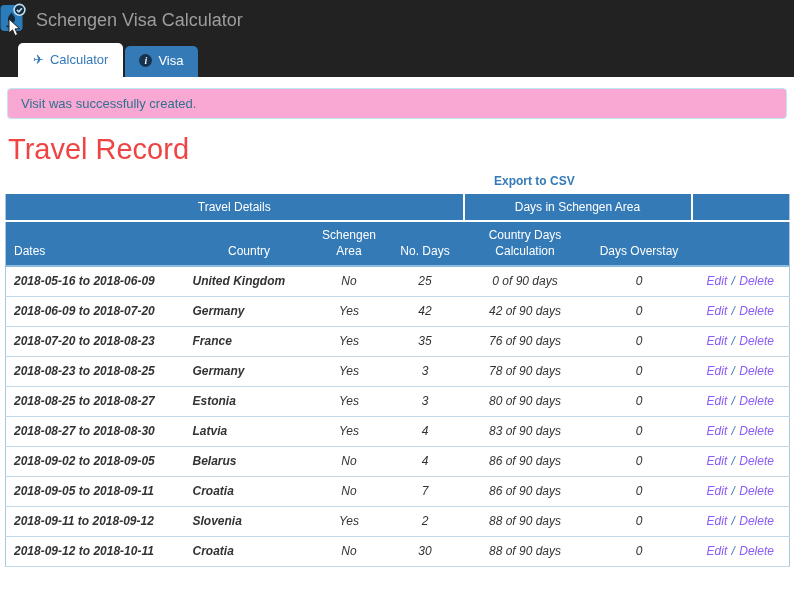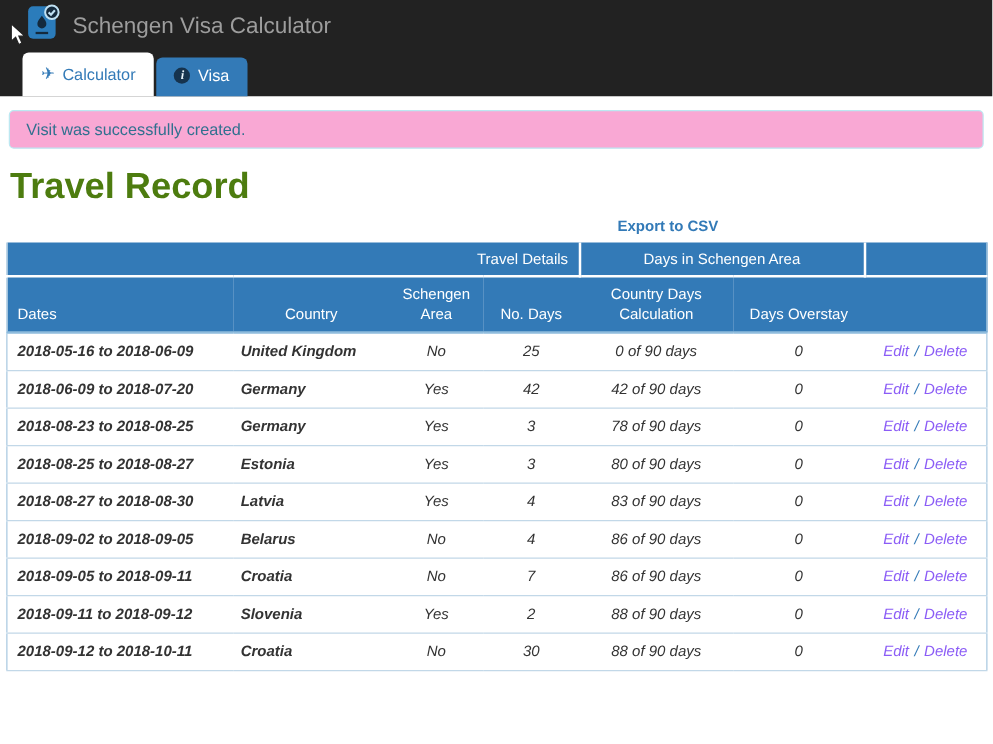--- a/index.html
+++ b/index.html
@@ -1,51 +1,51 @@
 <!DOCTYPE html>
 <html><head>
 <meta charset="utf-8">
 <style>
   * { box-sizing: border-box; margin: 0; padding: 0; }
   html, body { width: 794px; height: 595px; background: #fff; overflow: hidden;
     font-family: "Liberation Sans", "DejaVu Sans", sans-serif; }
 
   
   .navbar { background: #222; height: 40px; display: flex; align-items: center; position: relative; }
-  .brand { display: flex; align-items: center; gap: 10px; padding-left: 22px; cursor: pointer; }
+  .brand { display: flex; align-items: center; gap: 10px; cursor: pointer; }
   .brand-title { color: #9d9d9d; font-size: 18px; }
   .cursor { position: absolute; left: 8px; top: 18px; z-index: 50; }
 
   
   .tabs-strip { background: #222; height: 37px; display: flex; align-items: flex-end; padding-left: 18px; }
   .tab { display: inline-flex; align-items: center; gap: 6px; font-size: 13px;
     border-radius: 5px 5px 0 0; cursor: pointer; }
   .tab.active { background: #fff; color: #337ab7; padding: 9px 15px 10px; }
   .tab.inactive { background: #337ab7; color: #fff; padding: 7px 14px 9px; margin-left: 2px; }
   .plane { font-size: 13px; }
   .info-circle { width: 13px; height: 13px; border-radius: 50%; background: #16334e; color: #eaf4fb;
     font-size: 10px; font-weight: bold; display: inline-flex; align-items: center; justify-content: center;
     font-family: "Liberation Serif", serif; font-style: italic; }
 
   
   .alert { margin: 11px 7px 0 7px; background: #f9a8d4; border: 1px solid #bce8f1; border-radius: 4px;
     color: #31708f; font-size: 13px; padding: 7px 13px; }
 
   
-  h1.page-title { color: #4d7c0f; font-size: 29px; font-weight: 700; margin: 14px 0 8px 8px; }
+  h1.page-title { color: #ef4444; font-size: 29px; font-weight: 400; margin: 14px 0 8px 8px; }
   .export-row { position: relative; height: 18px; }
   .export-row a { position: absolute; left: 494px; top: 0; color: #337ab7; font-size: 12px;
     font-weight: bold; text-decoration: none; }
 
   
   table { width: 785px; margin: 2px 4px 0 5px; border-collapse: collapse; font-size: 12px;
     border: 1px solid #a9c9e1; border-top: none; }
   thead th { background: #337ab7; color: #fff; font-weight: 400; }
   tr.group-row th { padding: 6px 8px; font-size: 12px; }
-  th.th-travel-details { text-align: right; border-right: 2px solid #fff; border-bottom: 2px solid #fff; margin-left: 42px; }
+  th.th-travel-details { text-align: center; border-right: 2px solid #fff; border-bottom: 2px solid #fff; margin-left: 42px; }
   th.th-days-group { border-right: 2px solid #fff; border-bottom: 2px solid #fff; }
   th.th-group-empty { border-bottom: 2px solid #fff; }
   tr.col-row th { padding: 5px 4px 6px; vertical-align: bottom; text-align: center; line-height: 1.35;
     border-bottom: 2px solid #8fbcdd; }
   tr.col-row th.col-dates { text-align: left; padding-left: 8px; }
   tbody tr { border-bottom: 1px solid #c2d8e8; background: #fff; font-style: italic; }
   tbody td { padding: 7px 4px 8px; text-align: center; color: #333; }
   td.c-dates { text-align: left; padding-left: 8px; font-weight: bold; }
   td.c-country { text-align: left; padding-left: 6px; font-weight: bold; }
   td.c-actions a { color: #8b5cf6; text-decoration: none; }
@@ -143,20 +143,33 @@
     <td>42</td>
     <td>42 of 90 days</td>
     <td>0</td>
     <td class="c-actions">
       <a href="#">Edit</a>
       <span class="sep"> / </span>
       <a href="#">Delete</a>
     </td>
   </tr>
 
+  <tr>
+    <td class="c-dates">2018-07-20 to 2018-08-23</td>
+    <td class="c-country">France</td>
+    <td>Yes</td>
+    <td>35</td>
+    <td>76 of 90 days</td>
+    <td>0</td>
+    <td class="c-actions">
+      <a href="#">Edit</a>
+      <span class="sep"> / </span>
+      <a href="#">Delete</a>
+    </td>
+  </tr>
 
   <tr>
     <td class="c-dates">2018-08-23 to 2018-08-25</td>
     <td class="c-country">Germany</td>
     <td>Yes</td>
     <td>3</td>
     <td>78 of 90 days</td>
     <td>0</td>
     <td class="c-actions">
       <a href="#">Edit</a>

